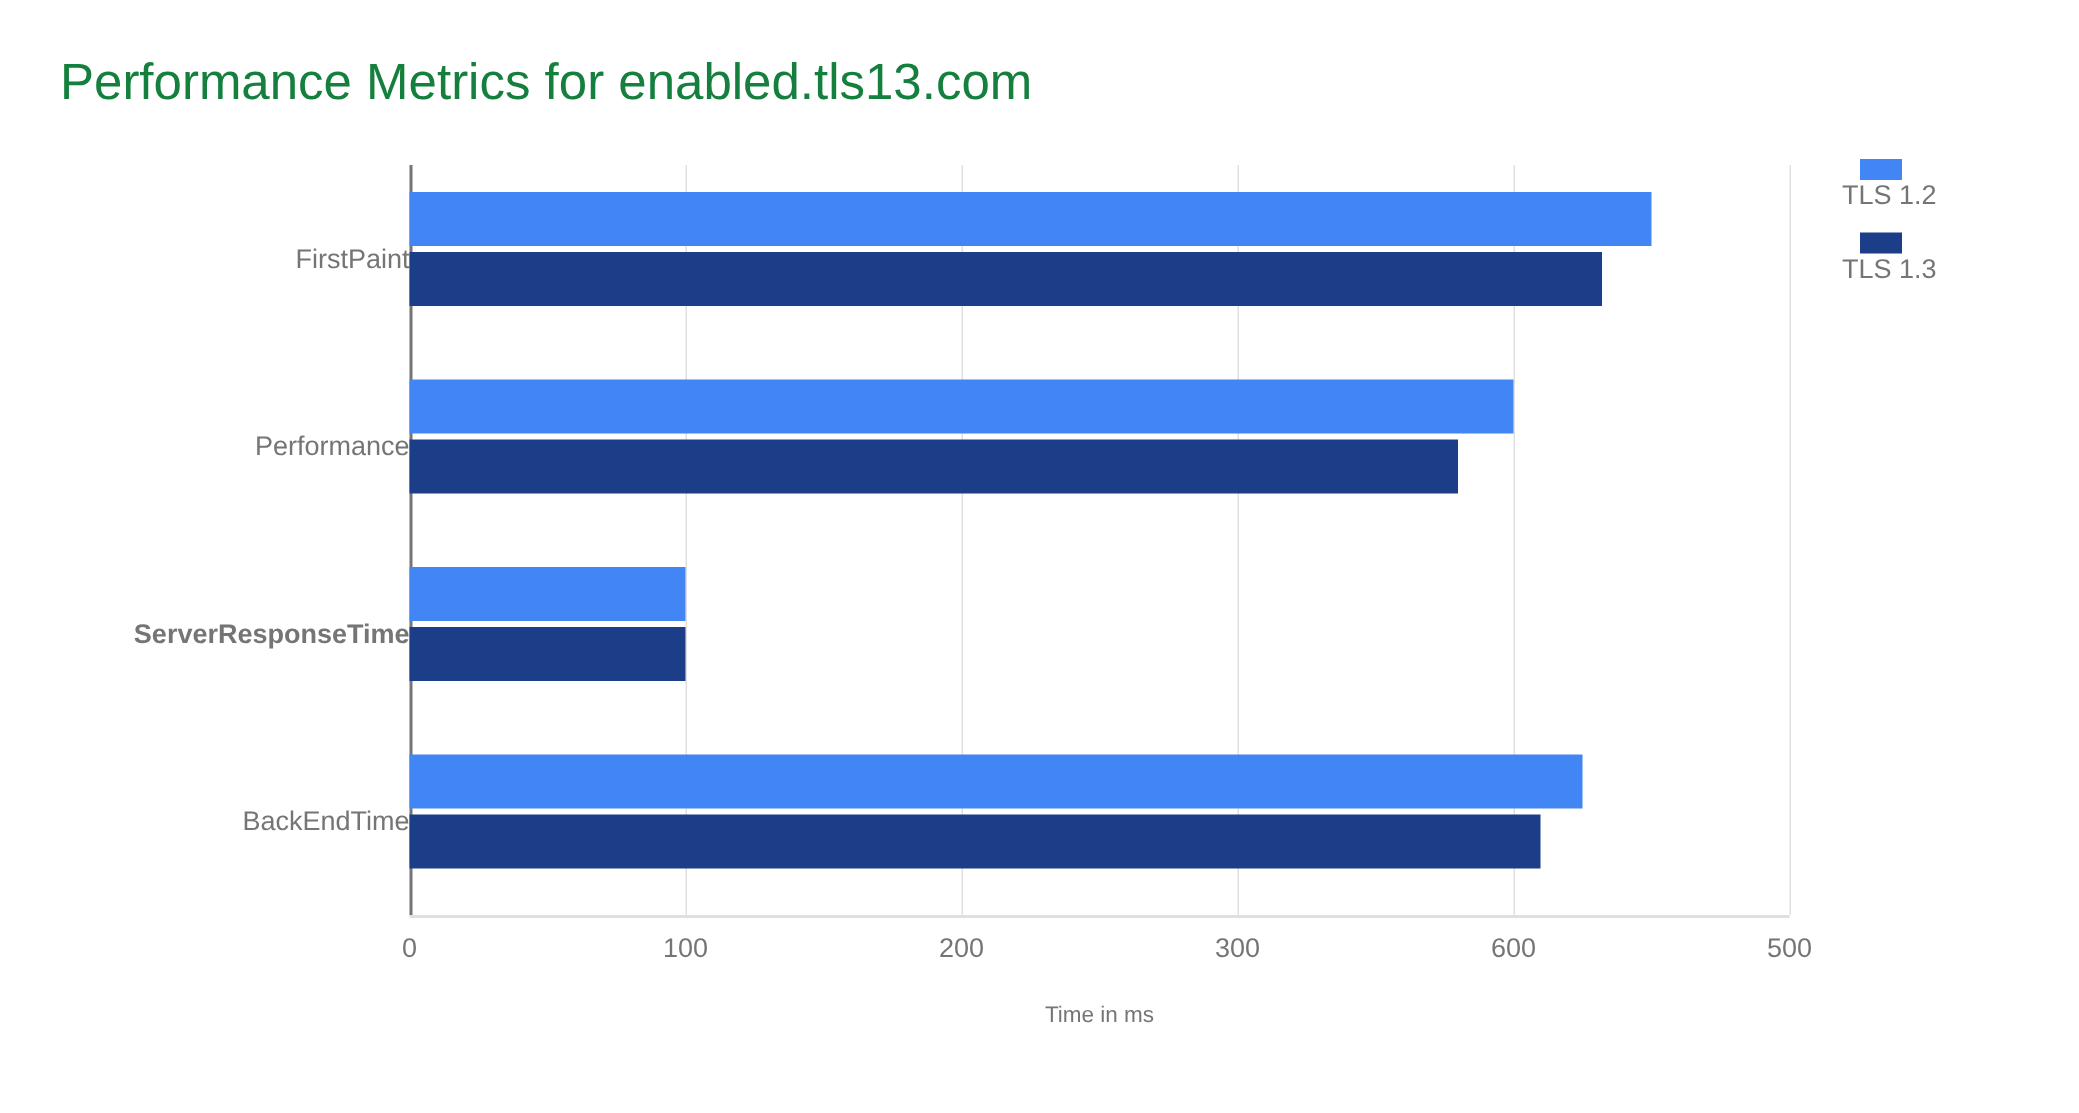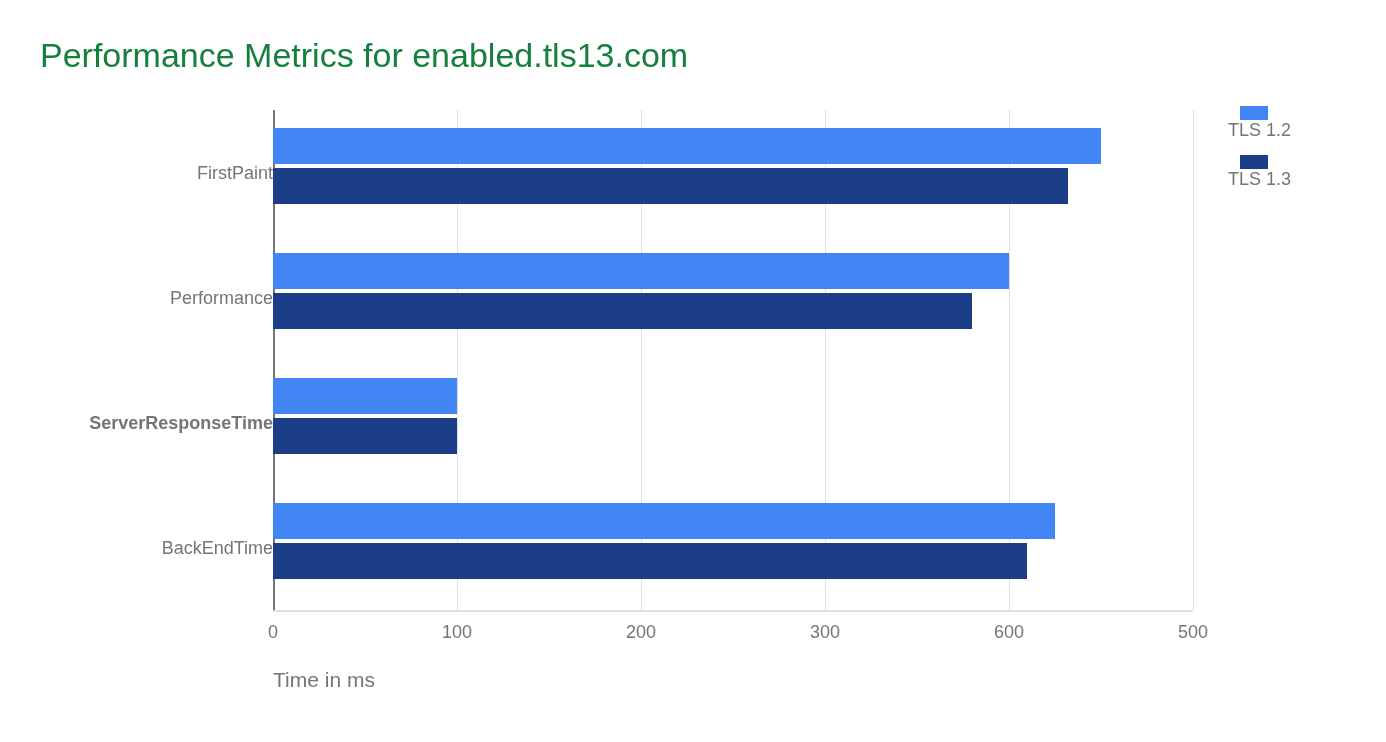--- a/index.html
+++ b/index.html
@@ -83,22 +83,22 @@
     left: 0;
     height: 36px;
   }
   .bar.s0 { top: 18px; }
   .bar.s1 { top: 58px; }
   .xlabel {
     position: absolute;
     left: 273px;
     width: 920px;
     top: 668px;
-    text-align: left;
-    font-size: 21px;
+    text-align: center;
+    font-size: 15px;
     color: #757575;
   }
   .legend {
     position: absolute;
     left: 1228px;
     top: 106px;
     font-size: 18px;
     color: #757575;
   }
   .legend-item {

